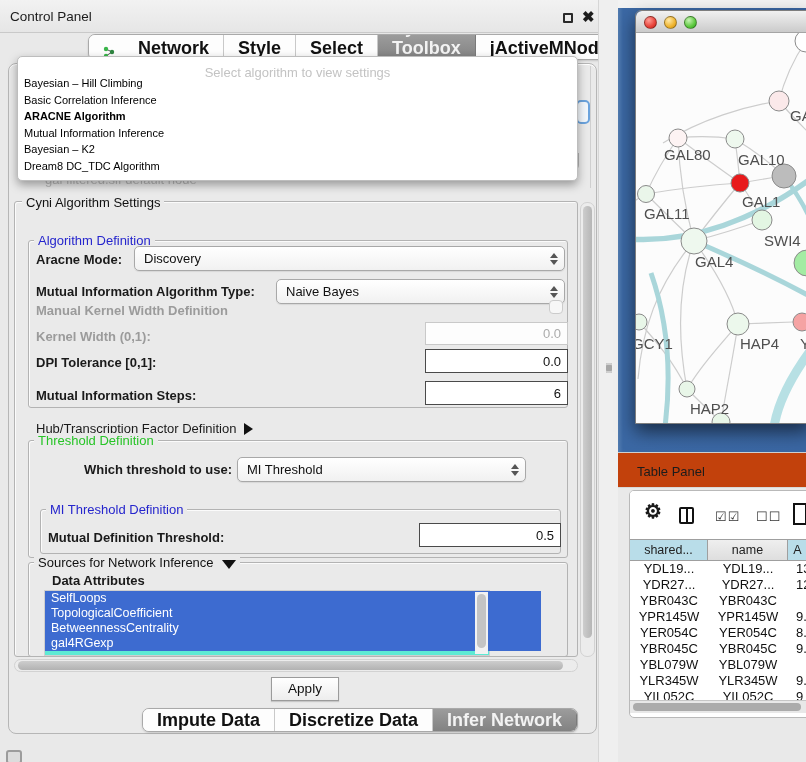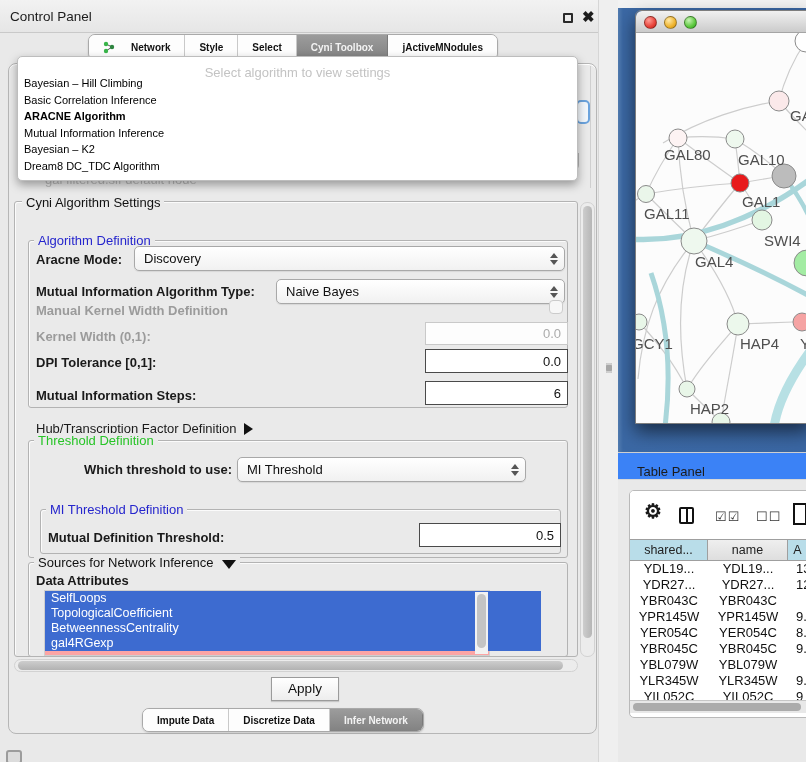--- a/index.html
+++ b/index.html
@@ -9,21 +9,21 @@
 
   
   .cp { position:absolute; left:0; top:0; width:620px; height:762px; background:#e9e9e9; }
   .cp-titlebar { position:absolute; left:0; top:0; width:598px; height:33px; background:linear-gradient(#f2f2f2,#e6e6e6); border-bottom:1px solid #c9c9c9; }
   .cp-title { position:absolute; left:10px; top:9px; font-size:13.5px; color:#1c1c1c; }
   .win-restore { position:absolute; left:563px; top:13px; width:10px; height:10px; border:2px solid #2a2a2a; border-radius:1px; }
   .win-close { position:absolute; left:582px; top:8px; font-size:15px; font-weight:bold; color:#1c1c1c; }
 
   .tabstrip { position:absolute; display:flex; background:#fdfdfd; border:1px solid #a9a9a9; border-radius:7px; overflow:hidden; box-shadow:0 1px 2px rgba(0,0,0,.15); }
   .tabstrip.top { left:88px; top:34px; height:26px; }
-  .tab { display:flex; align-items:center; justify-content:center; gap:15px; font-size:10px; font-weight:600; color:#111; border-right:1px solid #c9c9c9; height:100%; padding:0 14px; background:#fdfdfd; }
+  .tab { display:flex; align-items:flex-end; justify-content:center; gap:22px; font-size:18px; font-weight:600; color:#111; border-right:1px solid #c9c9c9; height:100%; padding:0 14px; background:#fdfdfd; }
   .tab:last-child { border-right:none; }
   .tab.sel { background:linear-gradient(#9c9c9c,#828282); color:#f3f3f3; border-right:1px solid #7a7a7a; }
 
   .content-panel { position:absolute; left:8px; top:63px; width:589px; height:671px; background:#eaeaea; border:1px solid #b6b6b6; border-radius:8px; box-shadow:inset 0 1px 0 #fff; }
 
   
   .gbox { position:absolute; border:1px solid #b3b3b3; border-radius:3px; box-shadow:inset 1px 1px 0 rgba(255,255,255,.8); }
   .glabel { position:absolute; background:#eaeaea; padding:0 4px; font-size:13px; white-space:nowrap; }
   .blue { color:#2525cd; } .green { color:#27c427; } .black { color:#111; }
   .lbl { position:absolute; font-size:13px; font-weight:bold; color:#1a1a1a; white-space:nowrap; }
@@ -39,21 +39,21 @@
   .field { position:absolute; background:#fff; border:1px solid #8f8f8f; font-size:13px; color:#111; text-align:right; padding-right:6px; }
   .field.dis { border:1px solid #c9c9c9; color:#ababab; background:#fdfdfd; }
   .field.dark { border:1px solid #4a4a4a; }
   input.field { outline:none; }
 
   .checkbox { position:absolute; width:14px; height:14px; border:1px solid #cbcbcb; border-radius:4px; background:#f7f7f7; }
 
   .tri-right { display:inline-block; width:0; height:0; border-top:6px solid transparent; border-bottom:6px solid transparent; border-left:9px solid #111; margin-left:8px; vertical-align:-2px; }
   .tri-down { display:inline-block; width:0; height:0; border-left:7px solid transparent; border-right:7px solid transparent; border-top:9px solid #111; margin-left:8px; vertical-align:-2px; }
 
-  .attr-list { position:absolute; left:44px; top:590px; width:446px; height:66px; background:#fca5a5; border:1px solid #cfcfcf; }
+  .attr-list { position:absolute; left:44px; top:590px; width:446px; height:66px; background:#5eead4; border:1px solid #cfcfcf; }
   .attr-item { height:15px; line-height:15px; padding-left:6px; font-size:12.5px; color:#fff; background:#3d6bd0; width:496px; }
   .attr-vsb { position:absolute; right:1px; top:1px; width:13px; height:62px; background:#f2f2f2; }
   .attr-vsb .thumb { margin:2px auto; width:9px; height:54px; background:#c4c4c4; border-radius:5px; }
 
   .vscroll { position:absolute; left:580px; top:202px; width:15px; height:455px; background:#ececec; border:1px solid #d2d2d2; border-radius:7px; }
   .vscroll .thumb { position:absolute; left:2px; top:3px; width:9px; height:432px; background:linear-gradient(90deg,#cdcdcd,#b6b6b6); border-radius:5px; }
   .hscroll { position:absolute; left:14px; top:659px; width:564px; height:13px; background:#ececec; border:1px solid #d2d2d2; border-radius:7px; }
   .hscroll .thumb { position:absolute; left:3px; top:1px; width:545px; height:9px; background:linear-gradient(#cdcdcd,#b2b2b2); border-radius:5px; }
 
   .apply-btn { position:absolute; left:271px; top:677px; width:68px; height:24px; background:linear-gradient(#ffffff,#ededed); border:1px solid #9b9b9b; border-radius:0; font-size:13.5px; color:#111; text-align:center; line-height:22px; box-shadow:0 1px 1px rgba(0,0,0,.15); }
@@ -79,21 +79,21 @@
   .topstrip { position:absolute; left:618px; top:0; width:188px; height:8px; background:#f2f2f2; }
 
   .netwin { position:absolute; left:635px; top:10px; width:175px; height:414px; border:1px solid #7e7e7e; border-radius:6px 0 0 0; box-shadow:0 8px 18px rgba(0,0,0,.55); overflow:hidden; }
   .netwin-titlebar { position:absolute; left:0; top:0; right:0; height:22px; background:linear-gradient(#f1f1f1,#cbcbcb); border-bottom:1px solid #a5a5a5; border-radius:6px 0 0 0; }
   .light { position:absolute; top:4.5px; width:13px; height:13px; border-radius:50%; border:1px solid rgba(0,0,0,.35); }
   .light.red { left:8px; background:radial-gradient(circle at 35% 30%, #ff9d96, #e8433a 60%, #b62018); }
   .light.yellow { left:28px; background:radial-gradient(circle at 35% 30%, #ffe9a8, #efb42e 60%, #c68a12); }
   .light.green { left:48px; background:radial-gradient(circle at 35% 30%, #c7f3b4, #5dc93f 60%, #2f9e1d); }
   .netwin-canvas { position:absolute; left:0; top:22px; right:0; bottom:0; background:#fcfcfc; }
 
-  .tp-header { position:absolute; left:618px; top:452px; width:188px; height:28px; background:#3b82f6; border-top:1px solid #cfcfcf; border-bottom:1px solid #d8d8d8; }
+  .tp-header { position:absolute; left:618px; top:452px; width:188px; height:36px; background:#c2410c; border-top:1px solid #cfcfcf; border-bottom:1px solid #d8d8d8; }
   .tp-title { position:absolute; left:19px; top:11px; font-size:13px; color:#1c1c1c; }
   .tp-container { position:absolute; left:629px; top:490px; width:180px; height:228px; background:#fff; border:1px solid #b9b9b9; border-radius:5px 0 0 5px; overflow:hidden; }
   .tp-toolbar { position:absolute; left:0; top:0; right:0; height:48px; background:#fff; }
   .ticon { position:absolute; color:#1a1a1a; }
   .gear { left:14px; top:8px; font-size:20px; font-weight:bold; }
   .spliticon { left:49px; top:16px; width:15px; height:17px; border:2px solid #111; border-radius:2px; }
   .spliticon i { position:absolute; left:4.5px; top:0; width:2px; height:13px; background:#111; display:block; }
   .cbpair { top:18px; font-size:13px; letter-spacing:1px; color:#333; }
   .docicon { left:163px; top:12px; width:14px; height:22px; border:2.5px solid #111; background:#fff; }
 
@@ -211,21 +211,21 @@
     <div class="gbox" style="left:40px; top:509px; width:521px; height:45px;"></div>
     <div class="glabel blue" style="left:46px; top:502px;">MI Threshold Definition</div>
 
     <div class="lbl" style="left:48px; top:530px;">Mutual Definition Threshold:</div>
     <input class="field dark" style="left: 419px; top: 523px; width: 142px; height: 24px;" value="0.5">
 
     <div class="gbox" style="left:28px; top:562px; width:540px; height:95px;"></div>
     <div class="glabel black" style="left:34px; top:555px;">
       <span>Sources for Network Inference</span><span class="tri-down"></span>
     </div>
-    <div class="lbl" style="left:36px; top:573px;text-align:right;">Data Attributes</div>
+    <div class="lbl" style="left:52px; top:573px;text-align:right;">Data Attributes</div>
 
     <div class="attr-list">
       <div class="attr-item">SelfLoops</div>
       <div class="attr-item">TopologicalCoefficient</div>
       <div class="attr-item">BetweennessCentrality</div>
       <div class="attr-item">gal4RGexp</div>
       <div class="attr-vsb">
           <div class="thumb"></div>
         </div>
     </div>

